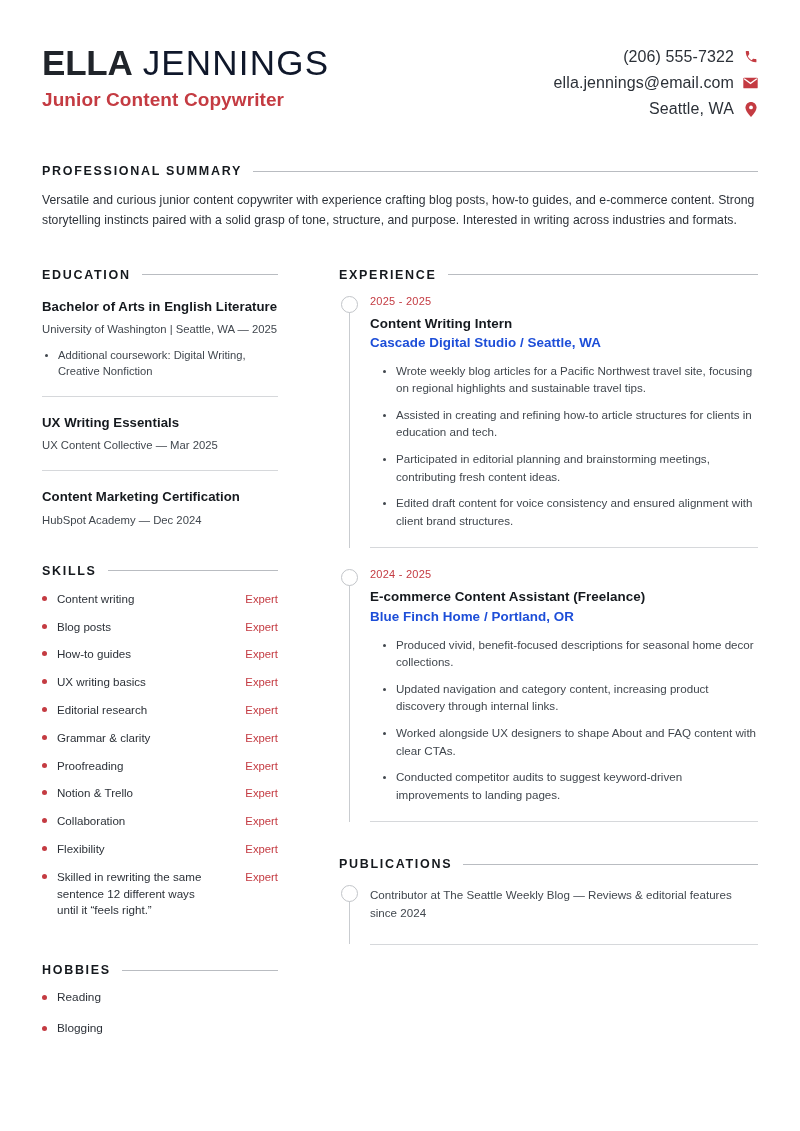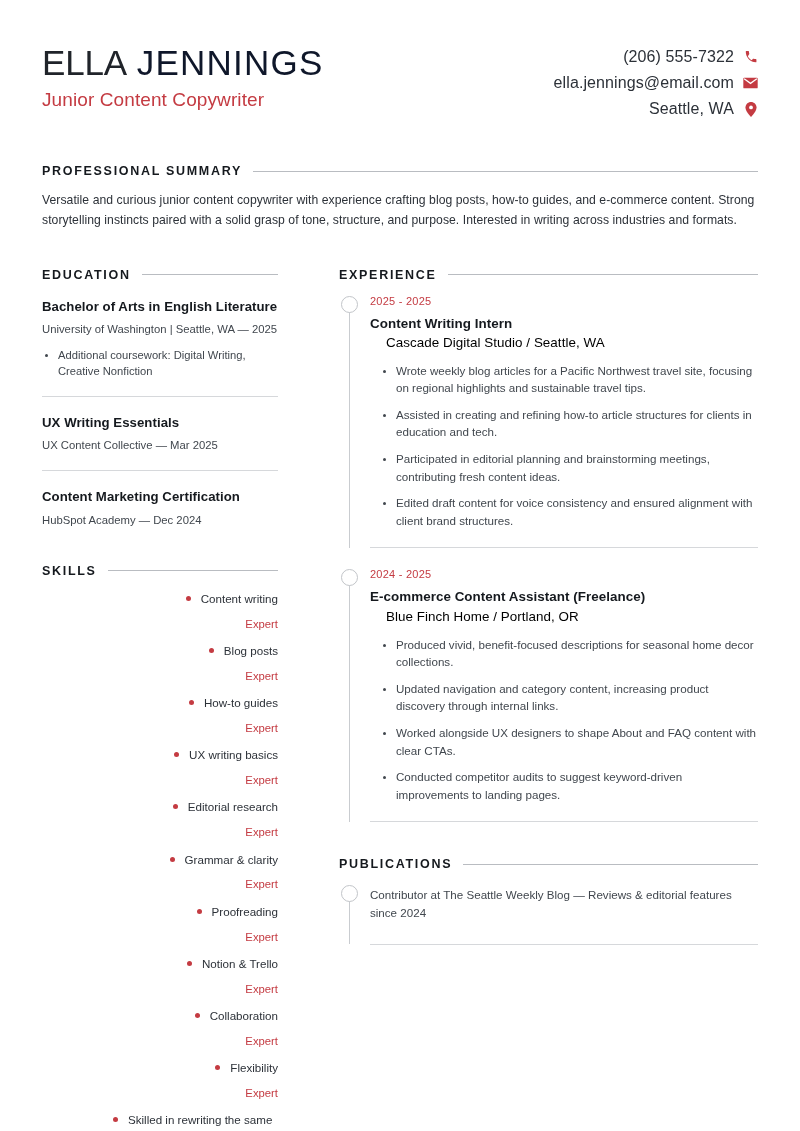--- a/index.html
+++ b/index.html
@@ -31,33 +31,33 @@
     padding-top:10px;
   }
   .name-block { padding-top:2px; }
   .name {
     font-size:35px;
     letter-spacing:0.3px;
     line-height:1.08;
     white-space:nowrap;
   }
   .name .first {
-    font-weight:400;
+    font-weight:700;
     letter-spacing:-0.2px;
   }
   .name .last {
     font-weight:300;
     letter-spacing:1.2px;
     color:#0f172a;
   }
   .job-title {
     margin-top:7px;
     font-size:19px;
     color:#c43b42;
-    font-weight:400;
+    font-weight:700;
     letter-spacing:0.1px;
   }
 
   .contact {
     padding-top:6px;
     display:flex;
     flex-direction:column;
     gap:8px;
     align-items:flex-end;
   }
@@ -150,25 +150,24 @@
     color:#41474e;
     list-style:disc;
     margin-bottom:2px;
   }
   .edu-bullets li::marker { color:#41474e; font-size:10px; }
 
   
   .skills-sec { margin-top:35px; }
   .skill-row {
     display:flex;
-    align-items:flex-end;
+    align-items:flex-start;
     justify-content:space-between;
     gap:8px;
     margin-bottom:11px;
-    flex-direction:column;
   }
   .skill-left {
     display:flex;
     align-items:flex-start;
     gap:10px;
     flex:1 1 auto;
   }
   .skill-dot {
     width:5px; height:5px;
     border-radius:50%;
@@ -250,25 +249,24 @@
   }
   .exp-title {
     font-size:13.4px;
     font-weight:700;
     color:#15191e;
     line-height:1.42;
     letter-spacing:0.05px;
   }
   .exp-company {
     font-size:13.4px;
-    font-weight:400;
-    color:#000000;
+    font-weight:700;
+    color:#1d4ed8;
     line-height:1.42;
     letter-spacing:0.05px;
-    margin-left:16px;
   }
   .exp-bullets {
     margin-top:10px;
     padding-left:26px;
   }
   .exp-bullets li {
     font-size:11.6px;
     line-height:1.52;
     color:#41474e;
     list-style:disc;

